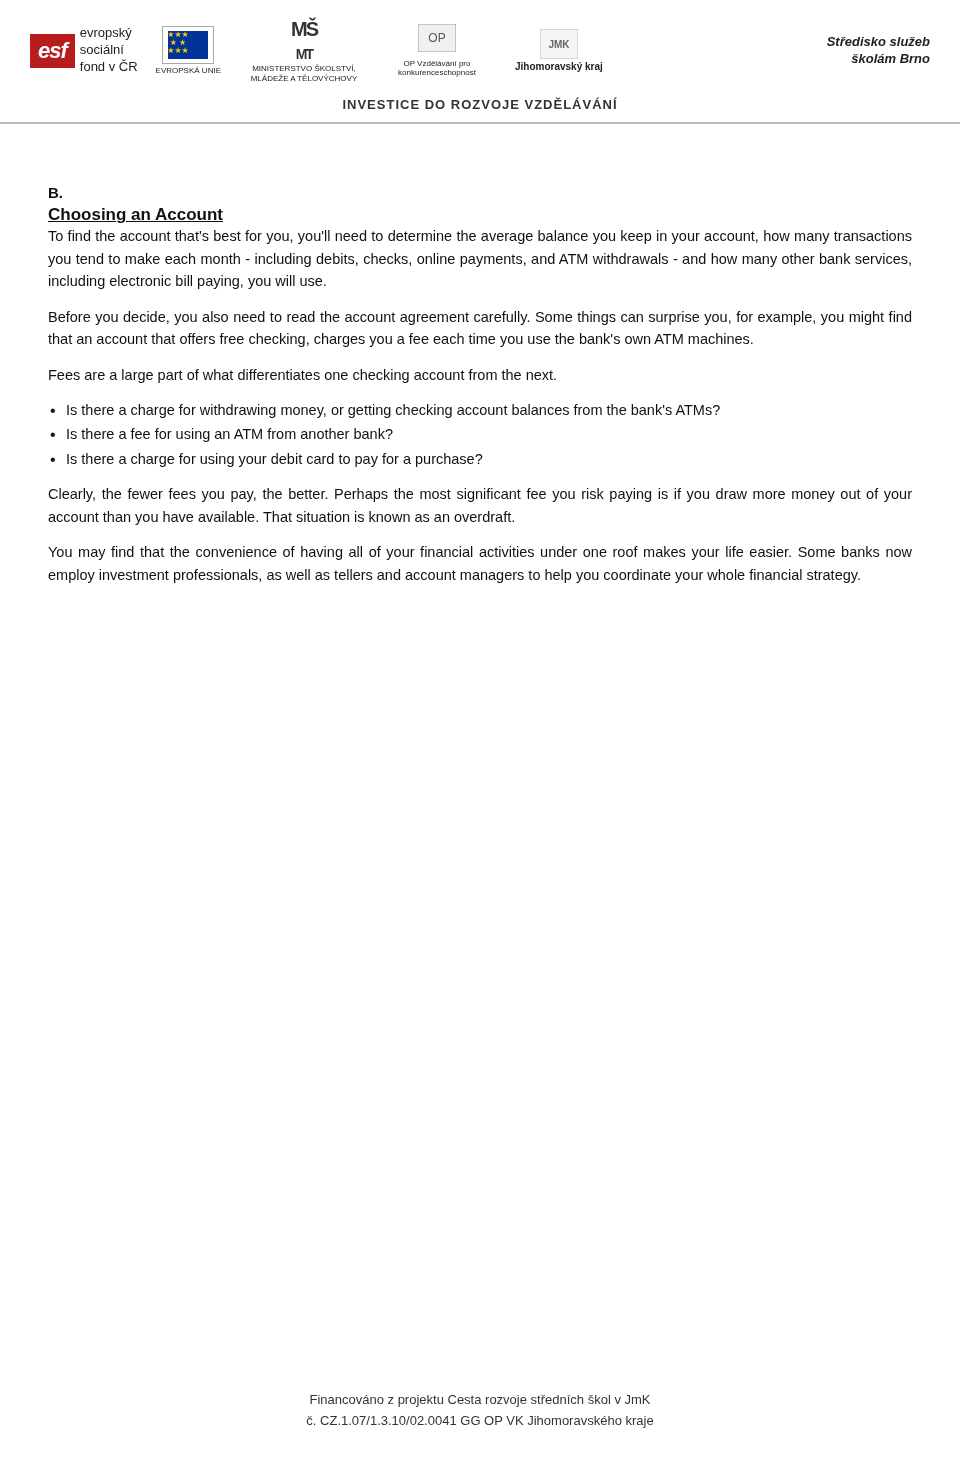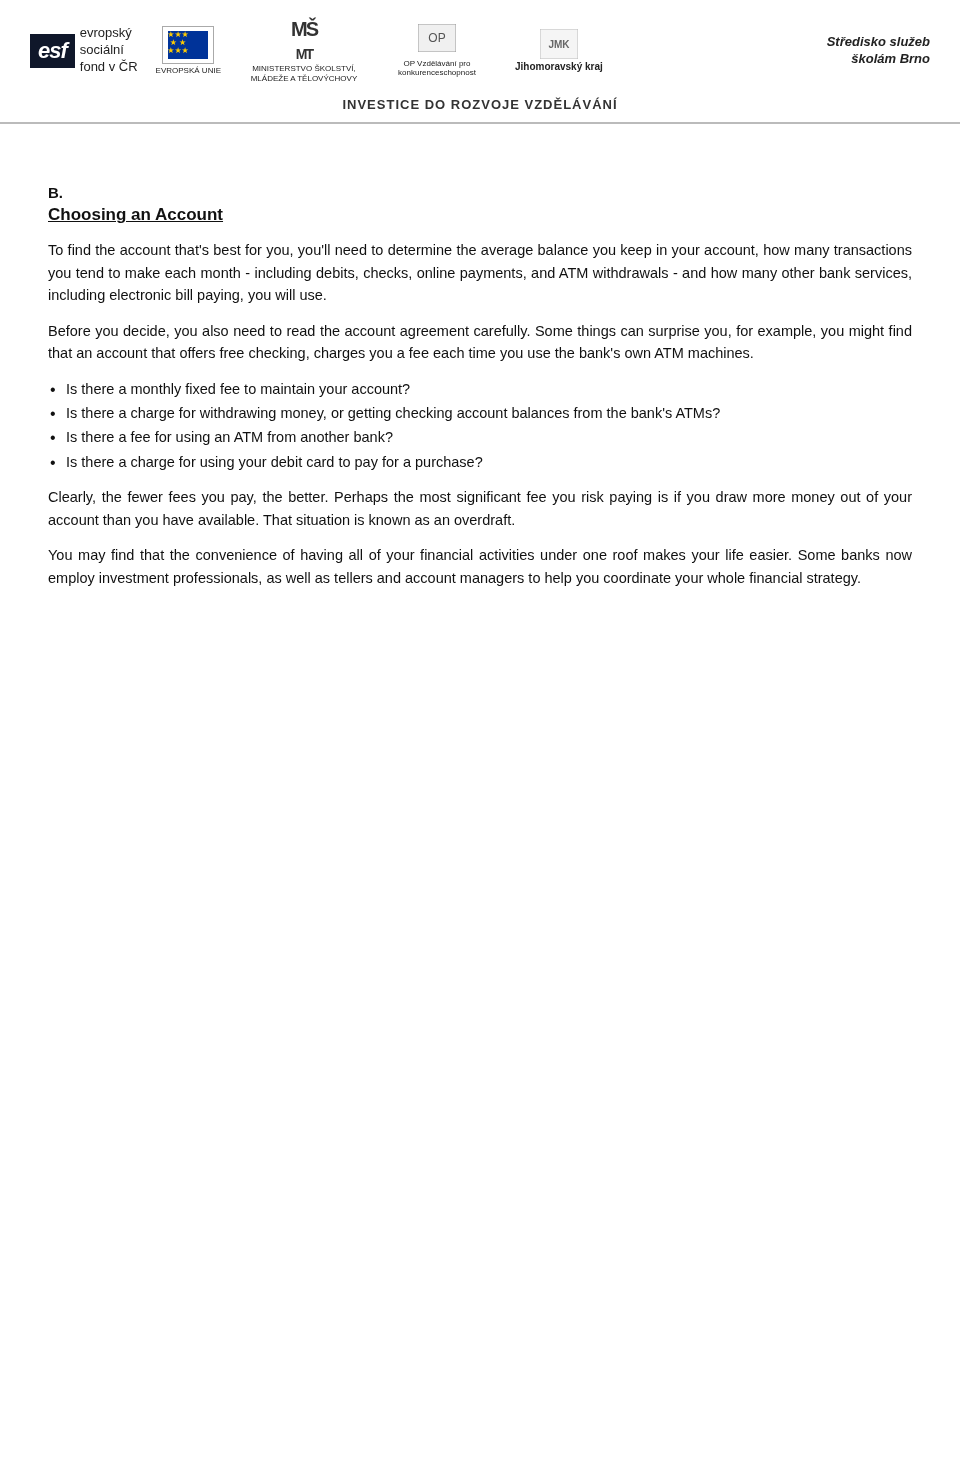--- a/index.html
+++ b/index.html
@@ -38,21 +38,21 @@
       margin-bottom: 10px;
     }
 
     .logo-esf {
       display: flex;
       align-items: center;
       gap: 5px;
     }
 
     .esf-box {
-      background: #0f172a;
+      background: #b91c1c;
       color: #fff;
       font-size: 22px;
       font-weight: bold;
       padding: 4px 8px;
       font-style: italic;
       letter-spacing: -1px;
       text-align: center;
     }
 
     .esf-text {
@@ -154,21 +154,20 @@
       font-size: 15px;
       font-weight: bold;
       margin-bottom: 8px;
       color: #111;
     }
 
     .section-title {
       font-size: 17px;
       font-weight: bold;
       text-decoration: underline;
-      margin-bottom: 14px;
       color: #111;
     }
 
     .body-text {
       font-size: 14.5px;
       line-height: 1.55;
       color: #111;
       text-align: justify;
       margin-bottom: 13px;
     }
@@ -282,29 +281,33 @@
     <div style="margin-bottom: 4px; margin-top: 30px;">
       <span class="section-label">B.</span>
     </div>
 
     <div class="section-title">Choosing an Account</div>
 
     <p class="body-text">To find the account that's best for you, you'll need to determine the average balance you keep in your account, how many transactions you tend to make each month - including debits, checks, online payments, and ATM withdrawals - and how many other bank services, including electronic bill paying, you will use.</p>
 
     <p class="body-text">Before you decide, you also need to read the account agreement carefully. Some things can surprise you, for example, you might find that an account that offers free checking,  charges you a fee each time you use the bank's own ATM machines.</p>
 
+    <p class="body-text">Fees are a large part of what differentiates one checking account from the next.</p>
 
 
     <ul class="bullet-list">
-      <li>Is there a monthly fixed fee to maintain your account?</li>
       <li>Is there a charge for withdrawing money, or getting checking account balances from the bank's ATMs?</li>
       <li>Is there a fee for using an ATM from another bank?</li>
       <li>Is there a charge for using your debit card to pay for a purchase?</li>
     </ul>
 
     <p class="body-text">Clearly, the fewer fees you pay, the better. Perhaps the most significant fee you risk paying is if you draw more money out of your account than you have available. That situation is known as an overdraft.</p>
 
     <p class="body-text">You may find that the convenience of having all of your financial activities under one roof makes your life easier. Some banks now employ investment professionals, as well as tellers and account managers to help you coordinate your whole financial strategy.</p>
 
   </div>
 
+  <div class="footer">
+    <div>Financováno z projektu Cesta rozvoje středních škol v JmK</div>
+    <div>č. CZ.1.07/1.3.10/02.0041 GG OP VK Jihomoravského kraje</div>
+  </div>
 
 </div>
 
 </body></html>

